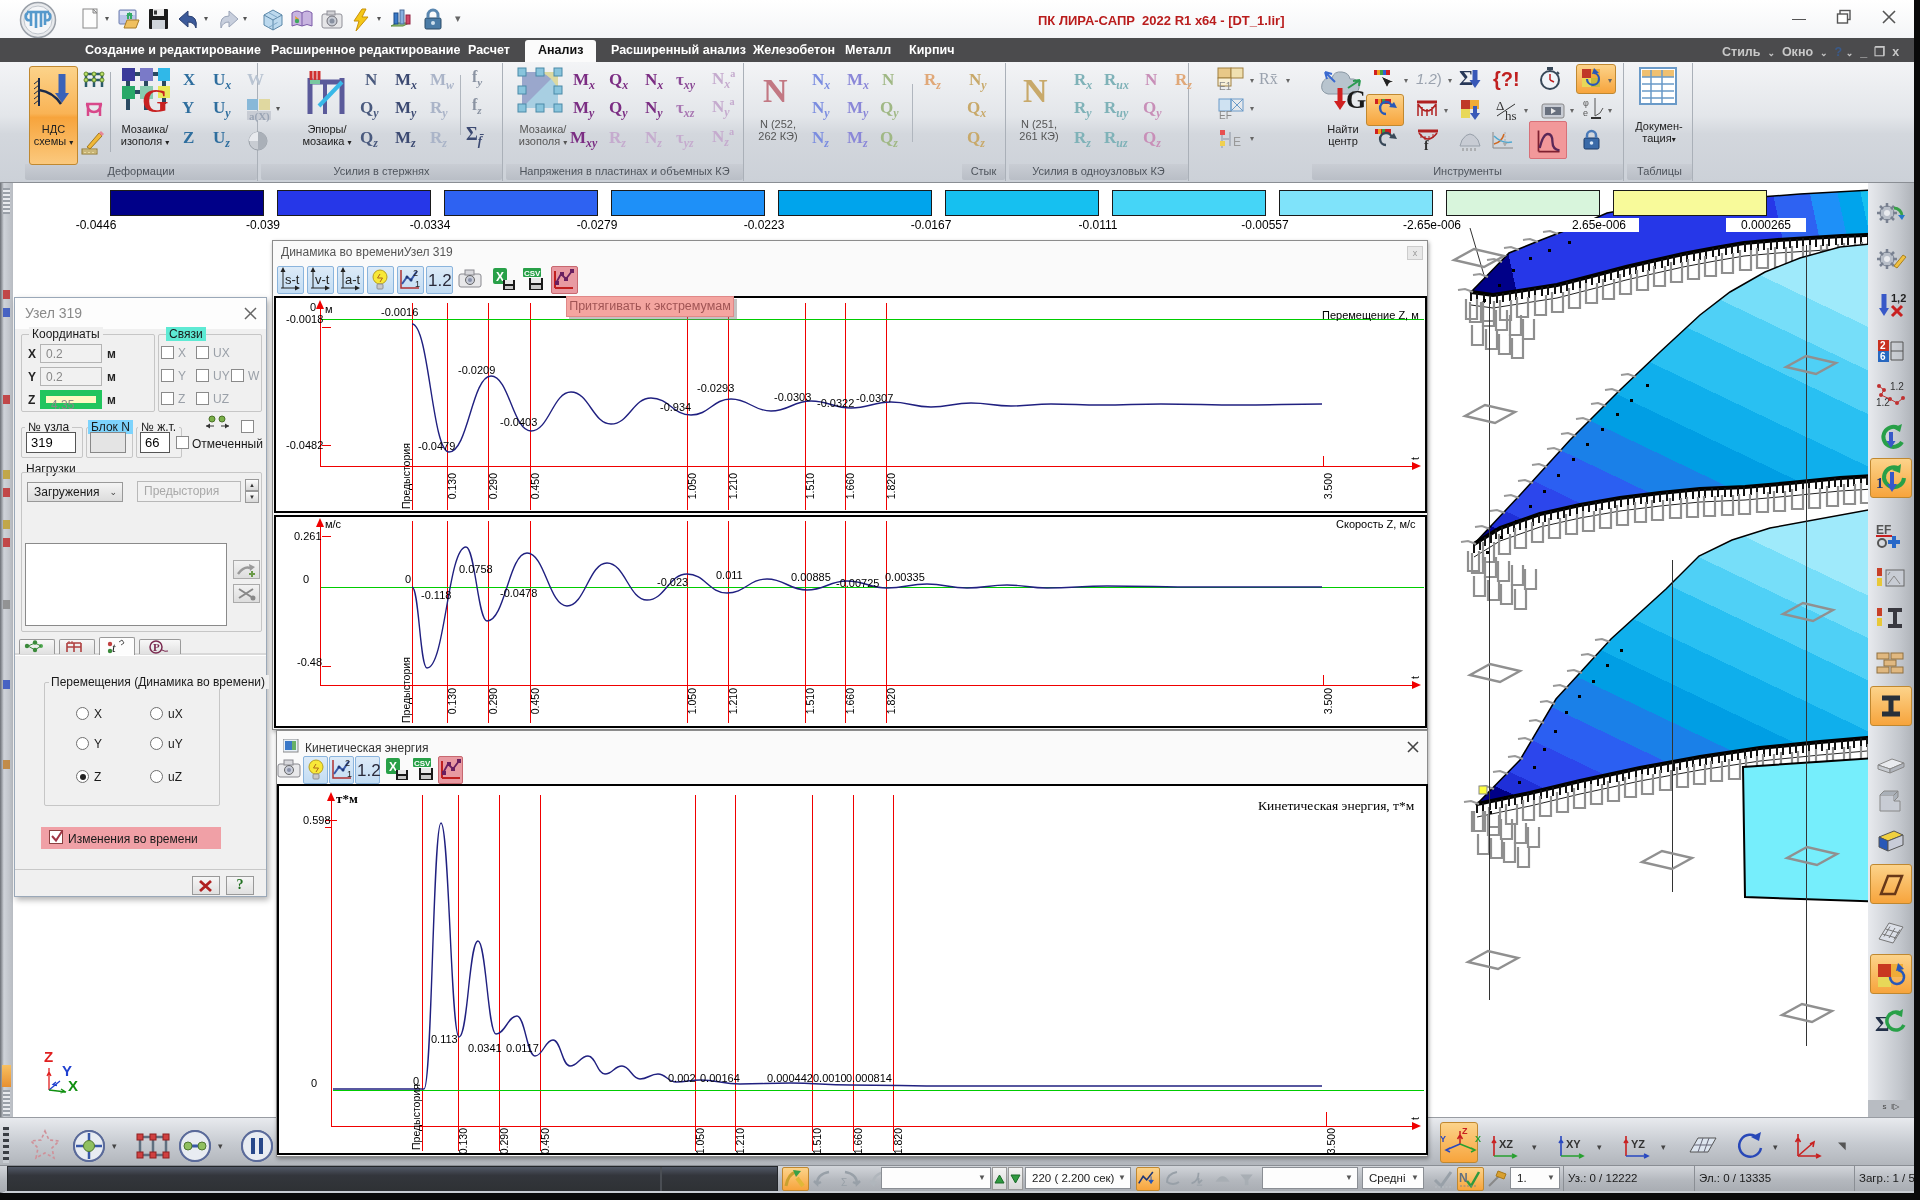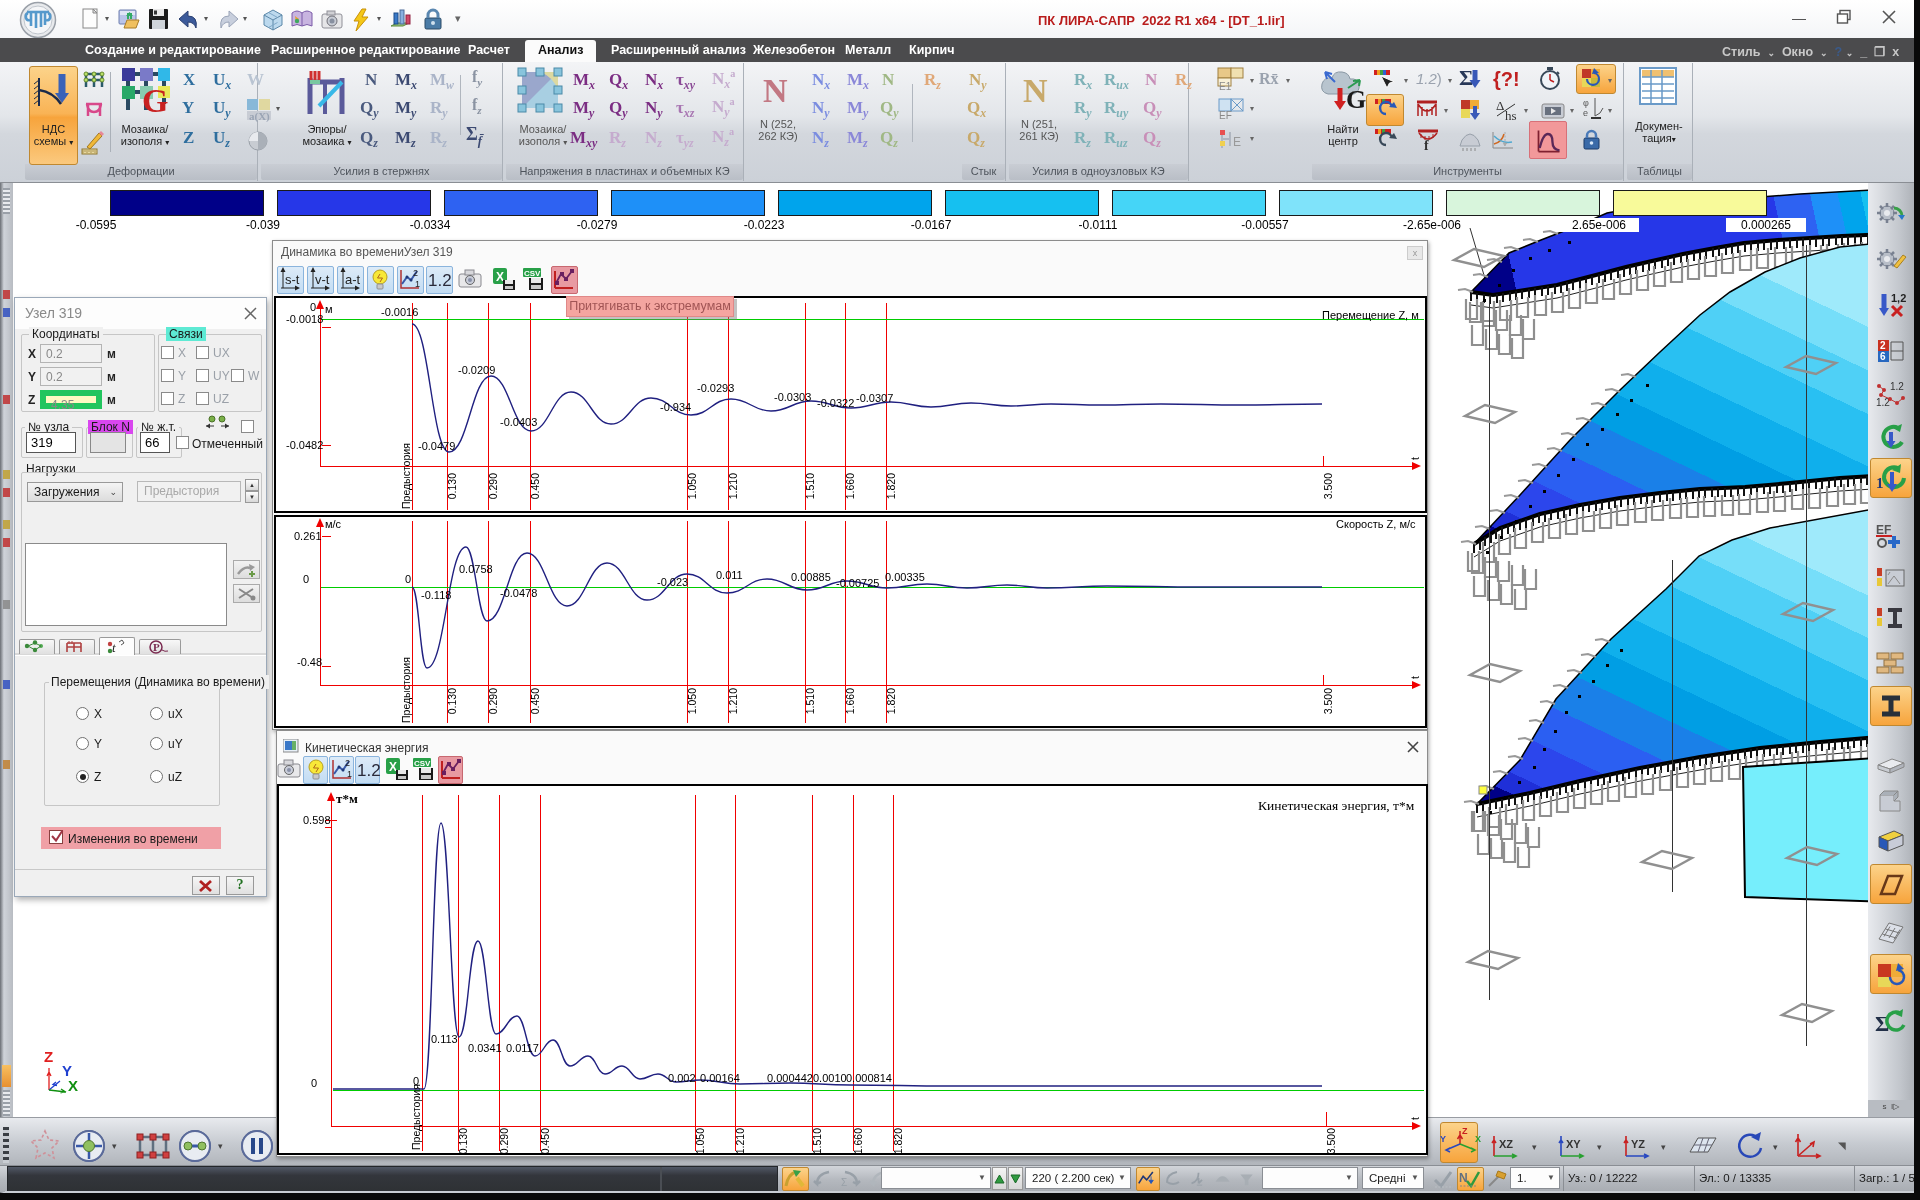--- a/index.html
+++ b/index.html
@@ -276,21 +276,21 @@
     <div class="rl" style="left:1074px;top:128px;font-size:17px;color:#7fb2b8">R<sub>z</sub></div>
     <div class="rl" style="left:1104px;top:128px;font-size:17px;color:#7fb2b8">R<sub>uz</sub></div>
     <div class="rl" style="left:1143px;top:128px;font-size:17px;color:#c88fb8">Q<sub>z</sub></div>
     <svg class="abs" style="left:1217px;top:67px" width="30" height="24" viewBox="0 0 30 24">
       <rect x="1" y="1" width="13" height="10" fill="#e8c888" stroke="#a08040"></rect>
       <rect x="14" y="1" width="12" height="10" fill="#f0e0b0" stroke="#a08040"></rect>
       <rect x="1" y="11" width="13" height="8" fill="#f8f0d8" stroke="#a08040"></rect>
       <text x="2" y="23" font-size="10" fill="#888">E1</text>
     </svg>
     <div class="abs" style="left:1250px;top:76px;font-size:8px;color:#666">▾</div>
-    <div class="abs ser" style="left:1259px;top:70px;font-size:16px;color:#9aa2ae;font-weight:700">Rx̄</div>
+    <div class="abs ser" style="left:1259px;top:70px;font-size:16px;color:#9aa2ae;font-weight:400">Rx̄</div>
     <div class="abs" style="left:1286px;top:76px;font-size:8px;color:#666">▾</div>
     <svg class="abs" style="left:1218px;top:98px" width="28" height="22" viewBox="0 0 28 22">
       <rect x="1" y="1" width="12" height="12" fill="#cfe2f2" stroke="#6a9ac8"></rect>
       <path d="M13 1 L25 13 M13 13 L25 1" stroke="#6a9ac8"></path>
       <rect x="13" y="1" width="12" height="12" fill="none" stroke="#6a9ac8"></rect>
       <text x="1" y="21" font-size="10" fill="#888">EF</text>
     </svg>
     <div class="abs" style="left:1250px;top:104px;font-size:8px;color:#666">▾</div>
     <svg class="abs" style="left:1218px;top:128px" width="28" height="22" viewBox="0 0 28 22">
       <path d="M4 2 v18 M4 11 h8 M12 4 v14" stroke="#b0b6c0" stroke-width="2"></path>
@@ -927,21 +927,21 @@
     <div class="abs" style="left:110px;top:190px;width:154px;height:26px;background:#000088;border:1px solid #1a1a1a"></div>
     <div class="abs" style="left:277px;top:190px;width:154px;height:26px;background:#2637e8;border:1px solid #1a1a1a"></div>
     <div class="abs" style="left:444px;top:190px;width:154px;height:26px;background:#2e62f2;border:1px solid #1a1a1a"></div>
     <div class="abs" style="left:611px;top:190px;width:154px;height:26px;background:#1e90f8;border:1px solid #1a1a1a"></div>
     <div class="abs" style="left:778px;top:190px;width:154px;height:26px;background:#00a4ec;border:1px solid #1a1a1a"></div>
     <div class="abs" style="left:945px;top:190px;width:154px;height:26px;background:#16c0f0;border:1px solid #1a1a1a"></div>
     <div class="abs" style="left:1112px;top:190px;width:154px;height:26px;background:#45d5f7;border:1px solid #1a1a1a"></div>
     <div class="abs" style="left:1279px;top:190px;width:154px;height:26px;background:#7fe3fa;border:1px solid #1a1a1a"></div>
     <div class="abs" style="left:1446px;top:190px;width:154px;height:26px;background:#d8f5dc;border:1px solid #1a1a1a"></div>
     <div class="abs" style="left:1613px;top:190px;width:154px;height:26px;background:#f8fa9a;border:1px solid #1a1a1a"></div>
-    <div class="abs" style="left:56px;top:218px;width:80px;text-align:center;font-size:12px;color:#000;">-0.0595</div>
+    <div class="abs" style="left:56px;top:218px;width:80px;text-align:center;font-size:12px;color:#000;">-0.0446</div>
     <div class="abs" style="left:223px;top:218px;width:80px;text-align:center;font-size:12px;color:#000;">-0.039</div>
     <div class="abs" style="left:390px;top:218px;width:80px;text-align:center;font-size:12px;color:#000;">-0.0334</div>
     <div class="abs" style="left:557px;top:218px;width:80px;text-align:center;font-size:12px;color:#000;">-0.0279</div>
     <div class="abs" style="left:724px;top:218px;width:80px;text-align:center;font-size:12px;color:#000;">-0.0223</div>
     <div class="abs" style="left:891px;top:218px;width:80px;text-align:center;font-size:12px;color:#000;">-0.0167</div>
     <div class="abs" style="left:1058px;top:218px;width:80px;text-align:center;font-size:12px;color:#000;">-0.0111</div>
     <div class="abs" style="left:1225px;top:218px;width:80px;text-align:center;font-size:12px;color:#000;">-0.00557</div>
     <div class="abs" style="left:1392px;top:218px;width:80px;text-align:center;font-size:12px;color:#000;">-2.65e-006</div>
     <div class="abs" style="left:1559px;top:218px;width:80px;text-align:center;font-size:12px;color:#000;background:#fff;padding:0 2px;"><span style="background:#fff">2.65e-006</span></div>
     <div class="abs" style="left:1726px;top:218px;width:80px;text-align:center;font-size:12px;color:#000;background:#fff;padding:0 2px;"><span style="background:#fff">0.000265</span></div>
@@ -1451,21 +1451,21 @@
     <div class="abs" style="left:213px;top:369px;font-size:12px;color:#9aa0a8">UY</div>
     <div class="abs" style="left:231px;top:369px;width:13px;height:13px;background:#fff;border:1px solid #8a8a8a"></div>
     <div class="abs" style="left:248px;top:369px;font-size:12px;color:#9aa0a8">W</div>
     <div class="abs" style="left:161px;top:392px;width:13px;height:13px;background:#fff;border:1px solid #8a8a8a"></div>
     <div class="abs" style="left:178px;top:392px;font-size:12px;color:#9aa0a8">Z</div>
     <div class="abs" style="left:196px;top:392px;width:13px;height:13px;background:#fff;border:1px solid #8a8a8a"></div>
     <div class="abs" style="left:213px;top:392px;font-size:12px;color:#9aa0a8">UZ</div>
     <div class="abs" style="left:21px;top:427px;width:62px;height:31px;border:1px solid #c6c6c6;border-radius:2px"></div>
     <div class="abs" style="left:25px;top:420px;background:#f0f0f0;padding:0 3px;font-size:12px;color:#1a1a1a">№ узла</div>
     <div class="abs" style="left:86px;top:427px;width:47px;height:31px;border:1px solid #c6c6c6;border-radius:2px"></div>
-    <div class="abs" style="left:88px;top:420px;background:#d946ef;padding:0 3px;font-size:12px;color:#1a1a1a">Блок N</div>
+    <div class="abs" style="left:88px;top:420px;background:#7dd3fc;padding:0 3px;font-size:12px;color:#1a1a1a">Блок N</div>
     <div class="abs" style="left:136px;top:427px;width:46px;height:31px;border:1px solid #c6c6c6;border-radius:2px"></div>
     <div class="abs" style="left:138px;top:420px;background:#f0f0f0;padding:0 3px;font-size:12px;color:#1a1a1a">№ ж.т.</div>
     <div class="abs" style="left:26px;top:432px;width:50px;height:21px;background:#fff;border:1px solid #555;font-size:13px;color:#000;padding:2px 4px">319</div>
     <div class="abs" style="left:90px;top:432px;width:36px;height:21px;background:#e4e4e4;border:1px solid #888"></div>
     <div class="abs" style="left:140px;top:432px;width:30px;height:21px;background:#fff;border:1px solid #555;font-size:13px;color:#000;padding:2px 4px">66</div>
     <svg class="abs" style="left:205px;top:415px" width="26" height="16">
       <circle cx="7" cy="4" r="3" fill="#7ab048" stroke="#4a7028"></circle>
       <circle cx="17" cy="4" r="3" fill="#7ab048" stroke="#4a7028"></circle>
       <path d="M1 11 h8 M24 11 h-8" stroke="#333"></path>
       <path d="M1 11 l4 -2.5 v5 z M24 11 l-4 -2.5 v5 z" fill="#333"></path>

